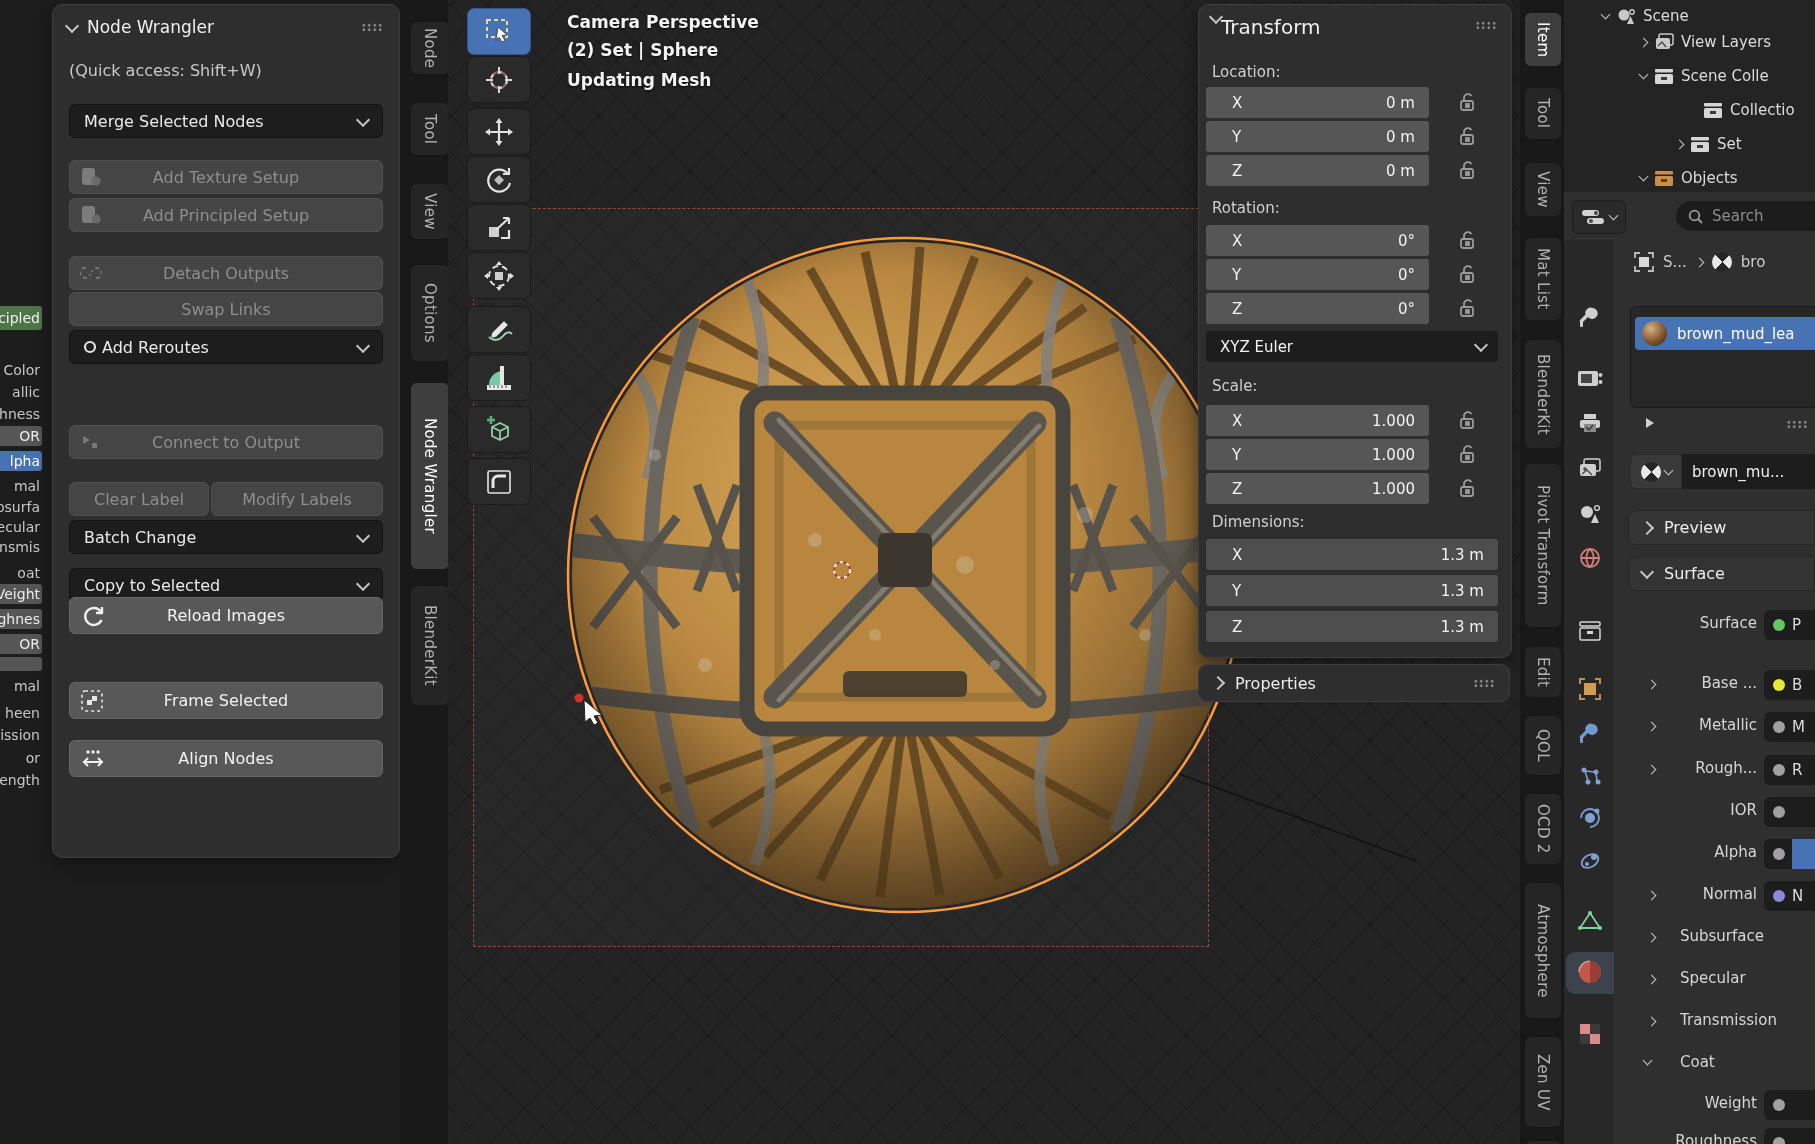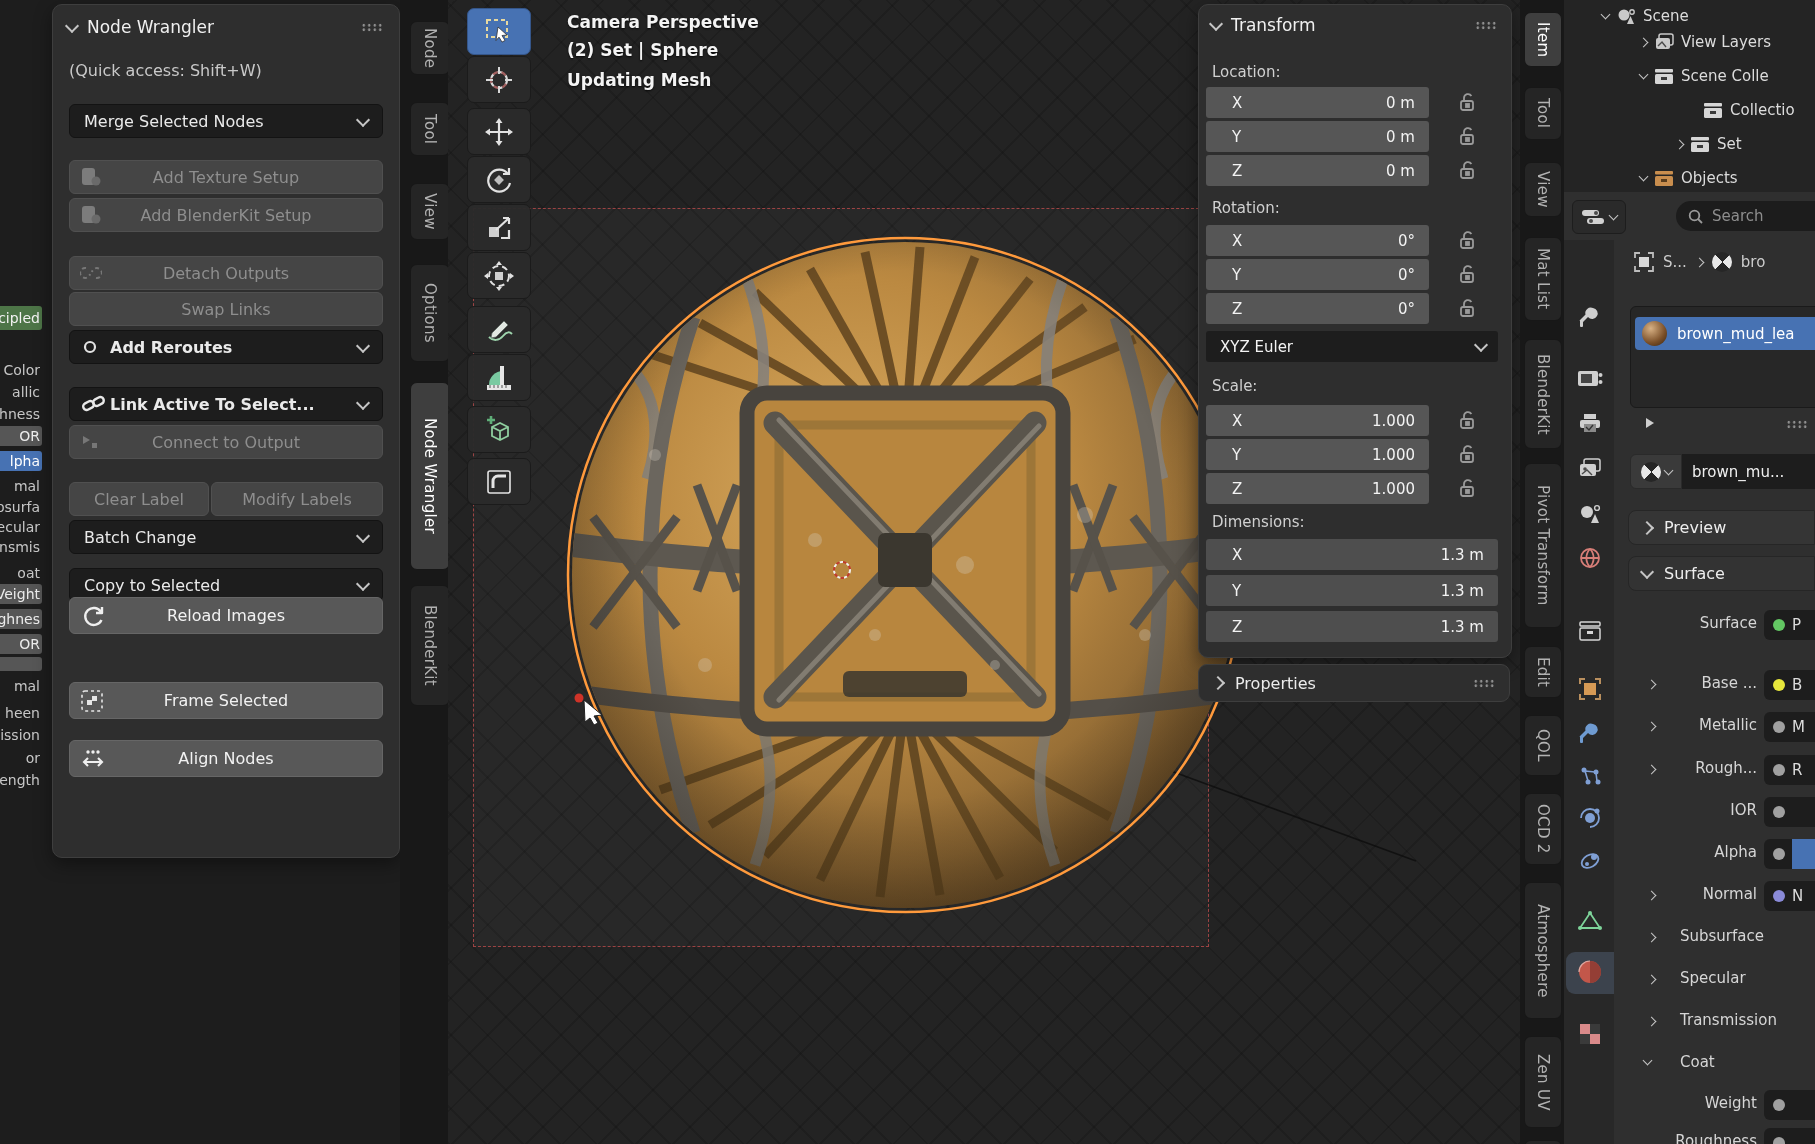--- a/index.html
+++ b/index.html
@@ -23,21 +23,21 @@
   .nw-hdr{position:absolute;top:12px;left:14px;display:flex;align-items:center;gap:10px;
           color:#f0f0f0;font-size:17px;}
   .nwbtn{position:absolute;left:16px;width:314px;height:34px;border-radius:6px;background:#585858;
          border:1px solid #666;color:#f2f2f2;display:flex;align-items:center;justify-content:center;
          font-size:16px;box-sizing:border-box;}
   .nwbtn.dis{background:#454545;border-color:#505050;color:#8e8e8e;}
   .nwbtn .ic{position:absolute;left:10px;display:flex;align-items:center;}
   .nwdrop{position:absolute;left:16px;width:314px;height:34px;border-radius:6px;background:#1d1d1d;
           border:1px solid #131313;color:#eaeaea;display:flex;align-items:center;
           padding-left:14px;font-size:16px;box-sizing:border-box;}
-  .nwdrop.withic{padding-left:40px;font-weight:bold;}
+  .nwdrop.withic{padding-left:32px;}
   .nwdrop .cv{position:absolute;right:14px;}
   .nwdrop .ic{position:absolute;left:12px;display:flex;align-items:center;}
 
   
   .cvd,.cvr{display:inline-block;width:8px;height:8px;border-right:2px solid #c6c6c6;
             border-bottom:2px solid #c6c6c6;}
   .cvd{transform:rotate(45deg);margin-top:-3px;}
   .cvr{transform:rotate(-45deg);}
   .cv-sm{width:6px;height:6px;border-width:1.6px;}
   .dots{width:22px;height:9px;background-image:radial-gradient(circle,#8f8f8f 1.2px,transparent 1.5px);
@@ -60,22 +60,22 @@
   .vp-text{position:absolute;left:567px;color:#f4f4f4;font-size:17px;font-weight:600;
            text-shadow:0 1px 2px rgba(0,0,0,.8);}
   .toolbtn{position:absolute;left:467px;width:62px;height:45px;border-radius:7px;
            background:rgba(43,43,43,.96);border:1px solid #1b1b1b;display:flex;
            align-items:center;justify-content:center;}
   .toolbtn.active{background:#4772b3;border-color:#35568a;}
 
   
   #n-panel{left:1198px;top:4px;width:312px;height:652px;background:#2e2e2e;
            border:1px solid #3e3e3e;border-radius:10px;box-shadow:0 6px 18px rgba(0,0,0,.4);}
-  .np-hdr{position:absolute;top:10px;left:12px;display:flex;align-items:center;gap:10px;
-          color:#f0f0f0;font-size:17px;}
+  .np-hdr{position:absolute;top:10px;left:12px;display:flex;
+          color:#f0f0f0;font-size:20px;}
   .nlabel{position:absolute;left:13px;color:#d0d0d0;font-size:15px;}
   .nfield{position:absolute;left:7px;width:223px;height:31px;background:#565656;border-radius:3px;
           color:#f3f3f3;display:flex;align-items:center;justify-content:space-between;
           padding:0 14px 0 26px;font-size:15px;box-sizing:border-box;}
   .nfield.wide{width:292px;background:#4e4e4e;}
   .nfield.drop{width:292px;background:#1d1d1d;justify-content:flex-start;padding-left:14px;}
   .nfield.drop .cv{position:absolute;right:12px;}
   .lock{position:absolute;left:256px;width:24px;height:24px;display:flex;align-items:center;justify-content:center;}
   .cbar{position:absolute;left:1198px;width:312px;height:38px;background:#2e2e2e;
         border:1px solid #3e3e3e;border-radius:9px;display:flex;align-items:center;gap:12px;
@@ -173,21 +173,21 @@
       </span>
       <span>Add Texture Setup</span>
     </div>
     <div class="nwbtn dis" style="top:193px">
       <span class="ic">
         <svg width="22" height="20">
             <rect x="2" y="1" width="13" height="17" rx="3" fill="#7c7c7c"></rect>
             <circle cx="16" cy="14" r="4.5" fill="#6a6a6a"></circle>
           </svg>
       </span>
-      <span>Add BlenderKit Setup</span>
+      <span>Add Principled Setup</span>
     </div>
 
     <div class="nwbtn dis" style="top:251px">
       <span class="ic">
         <svg width="22" height="20" fill="none" stroke="#777" stroke-width="2">
             <path d="M6 5 a5 5 0 1 0 4 6" stroke-dasharray="4 3"></path>
             <path d="M16 15 a5 5 0 1 0 -4 -6" stroke-dasharray="4 3"></path>
           </svg>
       </span>
       <span>Detach Outputs</span>
@@ -198,30 +198,20 @@
     <div class="nwdrop withic" style="top:325px">
       <span class="ic">
         <svg width="16" height="16">
             <circle cx="8" cy="8" r="5" fill="none" stroke="#e2e2e2" stroke-width="2.2"></circle>
           </svg>
       </span>
       <span>Add Reroutes</span>
       <span class="cv cvd"></span>
     </div>
 
-    <div class="nwdrop withic" style="top:382px">
-      <span class="ic">
-        <svg width="24" height="20" fill="none" stroke="#e8e8e8" stroke-width="2.4">
-          <rect x="1" y="8" width="11" height="7" rx="3.5" transform="rotate(-28 6.5 11.5)"></rect>
-          <rect x="11" y="4" width="11" height="7" rx="3.5" transform="rotate(-28 16.5 7.5)"></rect>
-        </svg>
-      </span>
-      <span>Link Active To Select...</span>
-      <span class="cv cvd"></span>
-    </div>
     <div class="nwbtn dis" style="top:420px">
       <span class="ic">
         <svg width="20" height="18" fill="#777">
             <path d="M3 3 l7 4 -7 4 z"></path>
             <rect x="12" y="10" width="5" height="5"></rect>
           </svg>
       </span>
       <span>Connect to Output</span>
     </div>
 

